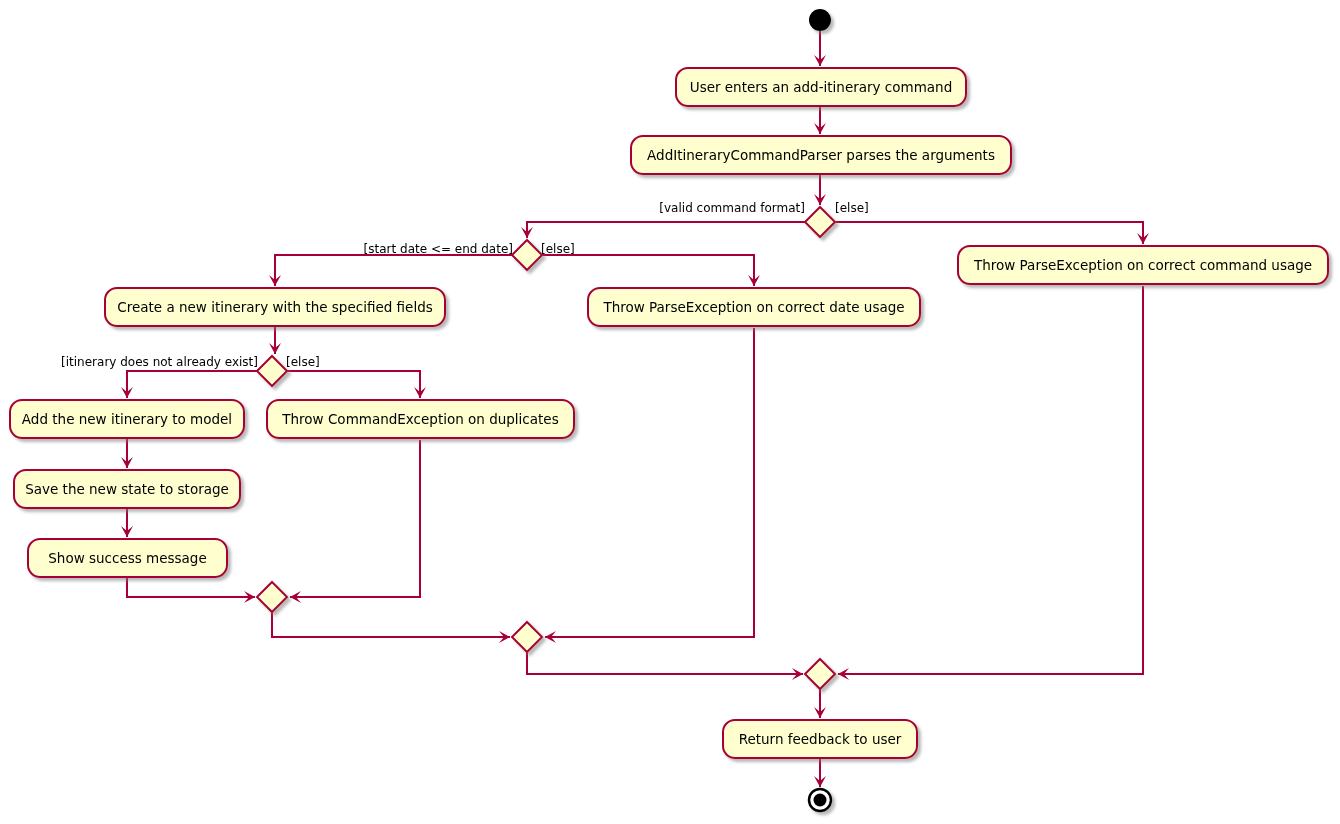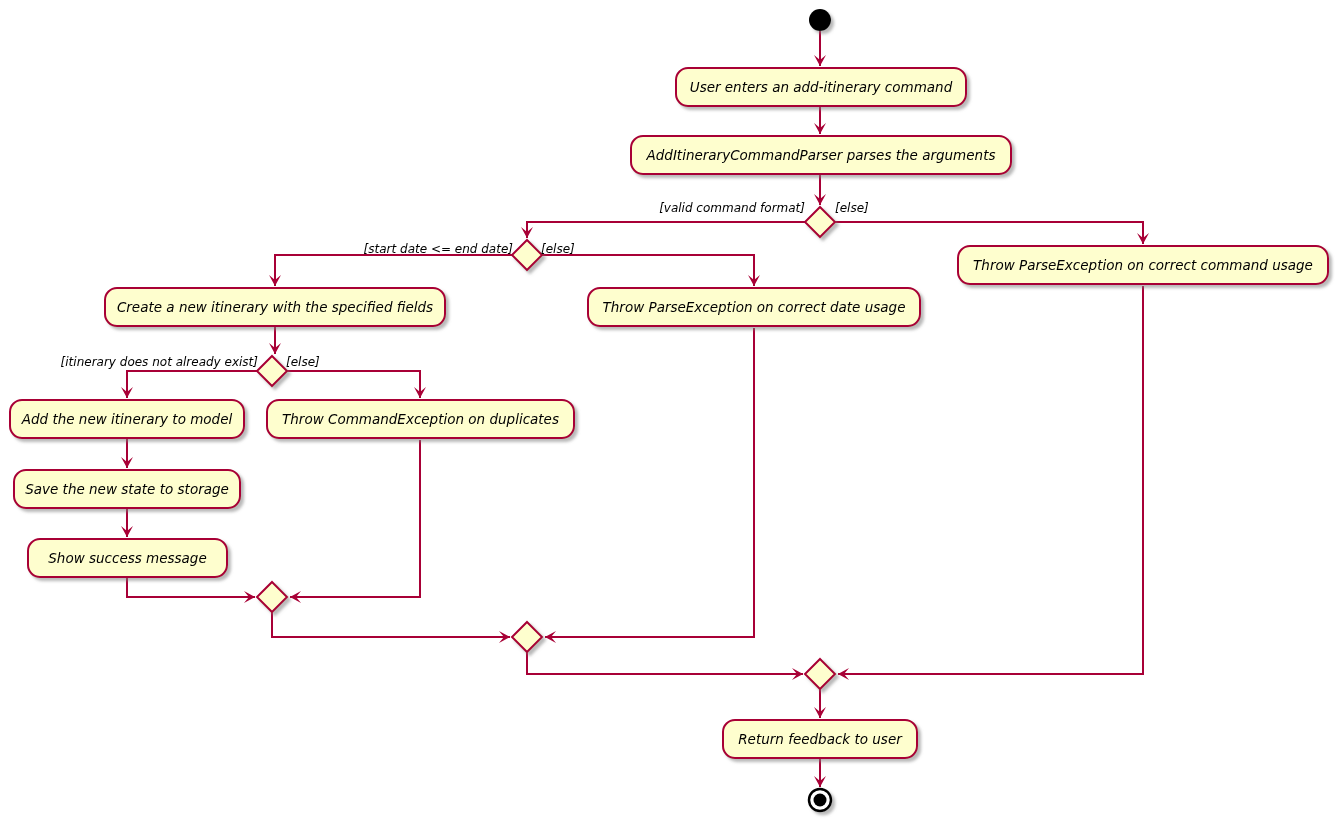--- a/index.html
+++ b/index.html
@@ -11,21 +11,20 @@
   body {
     width: 1340px;
     height: 824px;
     overflow: hidden;
     font-family: "DejaVu Sans", sans-serif;
   }
   #diagram-root {
     position: relative;
     width: 1340px;
     height: 730px;
-    font-style: italic;
   }
   svg.uml-canvas {
     display: block;
     width: 1340px;
     height: 824px;
   }
   .node-label {
     font-family: "DejaVu Sans", sans-serif;
     font-size: 13.5px;
     fill: #000000;

